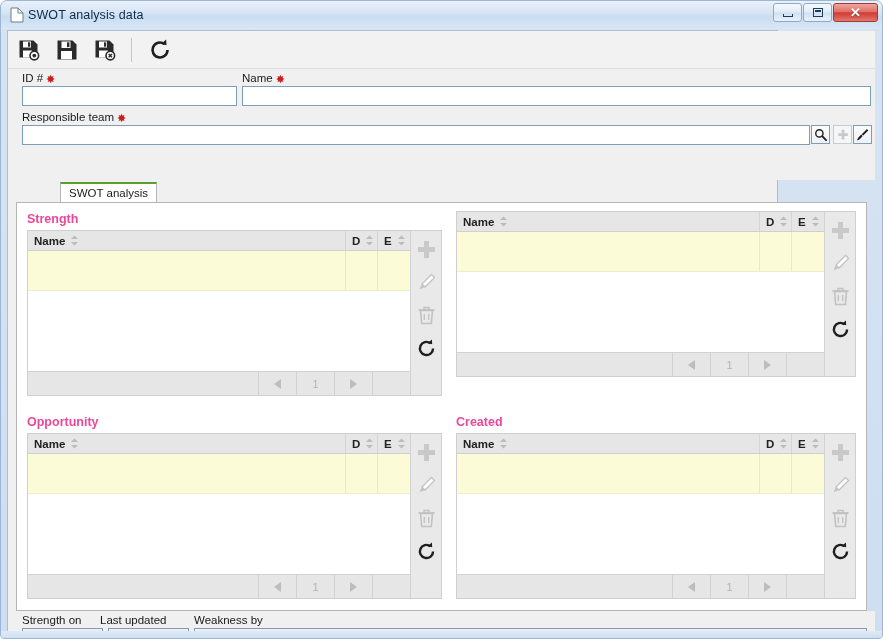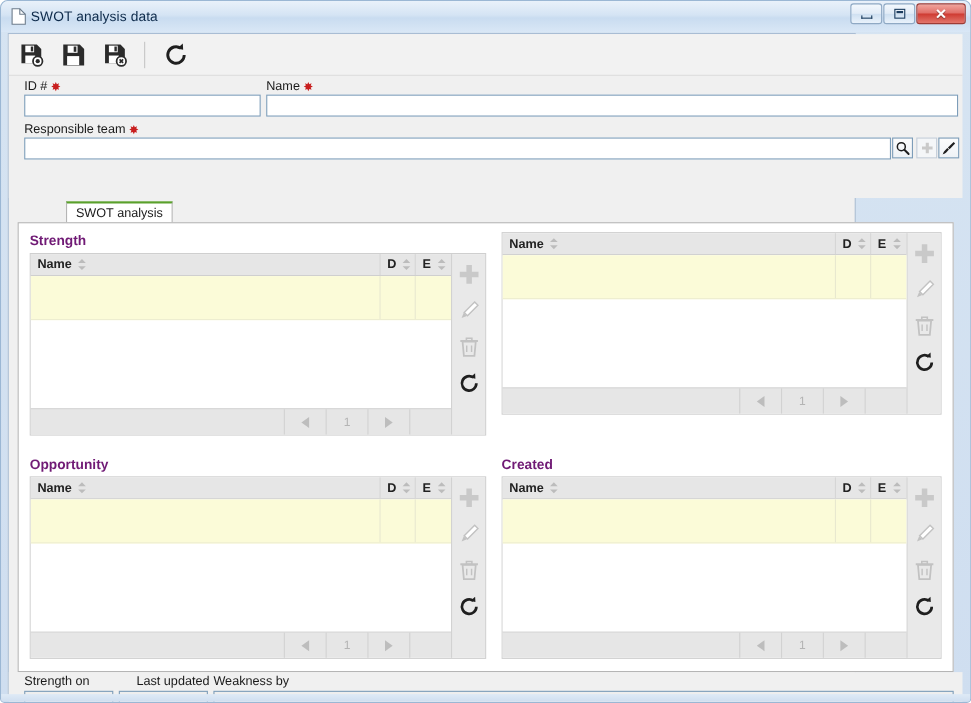--- a/index.html
+++ b/index.html
@@ -119,21 +119,21 @@
     border: 1px solid #7d9db9;
     background: linear-gradient(to bottom, #fcfcfc, #eef2f6);
     display: flex; align-items: center; justify-content: center;
   }
   .sq-btn.disabled { border-color: #c3cdd7; background: #f4f6f8; }
 
   
   #tabstrip {
     position: absolute; left: 8px; top: 152px;
     height: 19px;
-    display: flex; align-items: center; padding-left: 44px;
+    display: flex; align-items: flex-end; padding-left: 44px;
   }
   .tab {
     height: 19px;
     padding: 0 8px;
     font-size: 11.5px;
     display: flex; align-items: center;
     border: 1px solid #b5b5b5;
     border-bottom: none;
     background: #e8e8e8;
     color: #9a9a9a;
@@ -149,21 +149,21 @@
   #tabpanel {
     position: absolute; left: 8px; top: 171px;
     width: 851px; height: 409px;
     background: #ffffff;
     border: 1px solid #b5b5b5;
   }
 
   
   .quad { position: absolute; }
   .quad-title {
-    font-size: 12.5px; font-weight: bold; color: #701a75;
+    font-size: 12.5px; font-weight: bold; color: #ec4899;
     margin-bottom: 3px; height: 16px; line-height: 16px;
   }
   .grid-wrap {
     display: flex;
     border: 1px solid #cfcfcf;
     background: #ffffff;
   }
   .grid-main { flex: 1 1 auto; display: flex; flex-direction: column; min-width: 0; }
   .grid-head {
     display: flex; height: 20px;
@@ -649,21 +649,21 @@
           </div>
         </div>
       </div>
 
     </div>
 
     <div id="footer">
       <span class="fld-label" style="left:14px; top:3px;">Strength on</span>
       <input class="ro-input" style="left: 14px; top: 17px; width: 81px; height: 20px;" readonly="" type="text" value="">
 
-      <span class="fld-label" style="left:116px; top:3px;">Last updated</span>
+      <span class="fld-label" style="left:92px; top:3px;">Last updated</span>
       <input class="ro-input" style="left: 100px; top: 17px; width: 81px; height: 20px;" readonly="" type="text" value="">
 
       <span class="fld-label" style="left:186px; top:3px;">Weakness by</span>
       <input class="ro-input" style="left: 186px; top: 17px; width: 673px; height: 20px;" readonly="" type="text" value="">
     </div>
 
   </div>
 
   <div id="statusbar"></div>
 </div>

